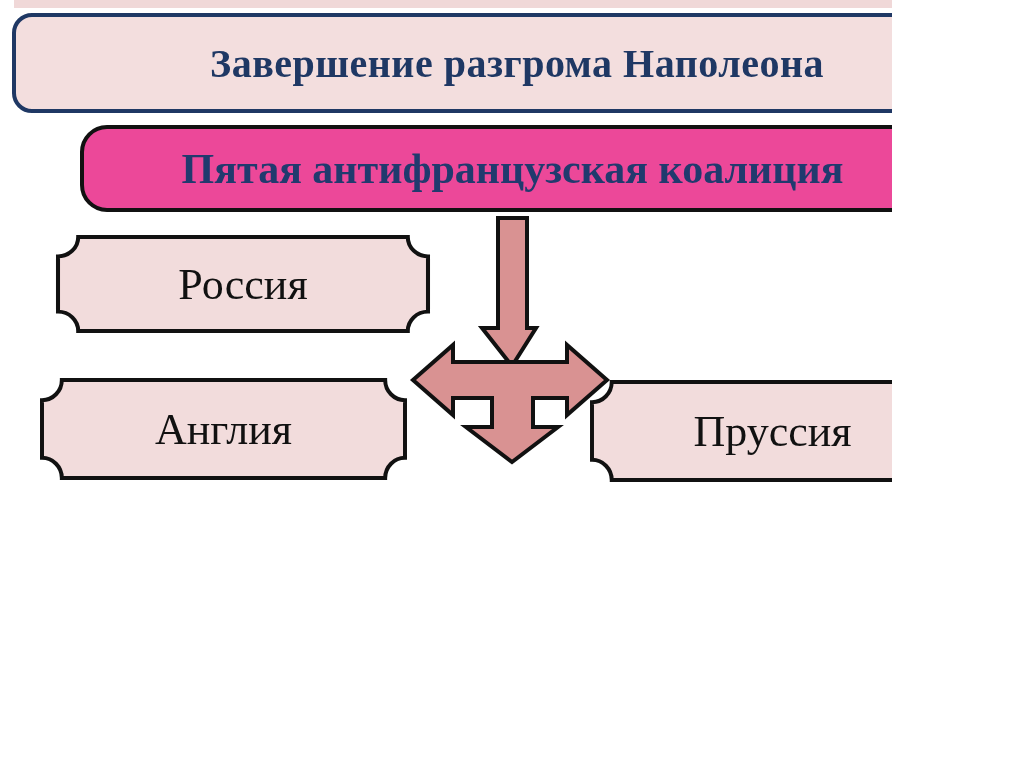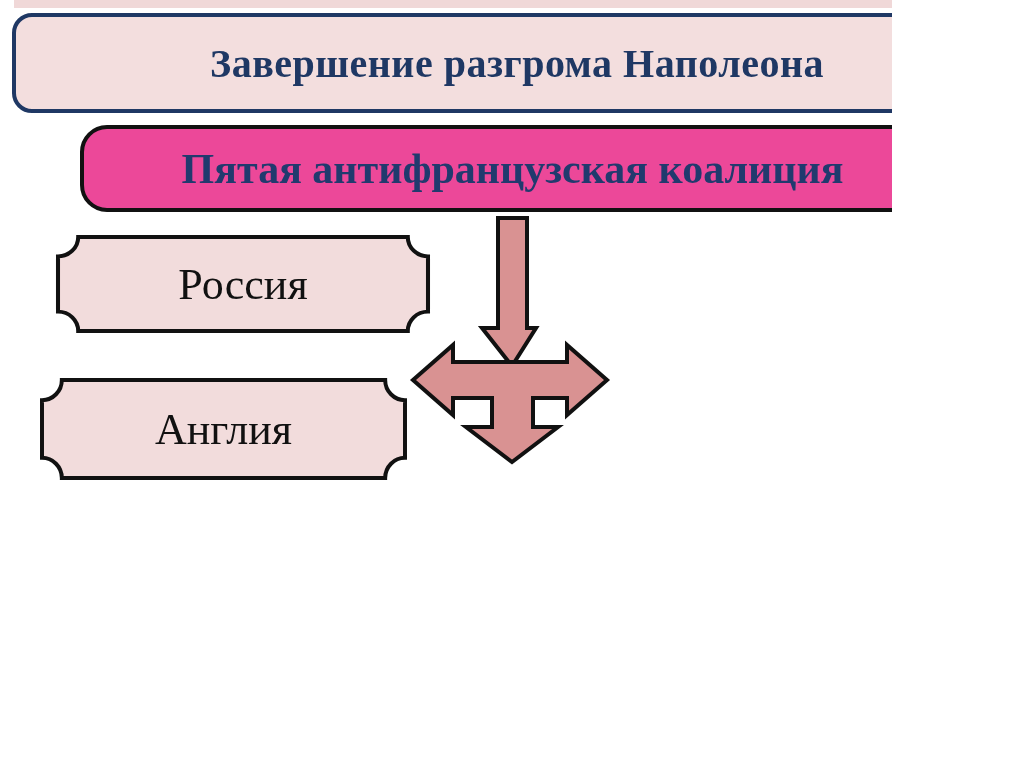--- a/index.html
+++ b/index.html
@@ -118,15 +118,21 @@
   </div>
 
 
   <div class="plaque plaque-sweden">
     <svg viewBox="0 0 366 97" preserveAspectRatio="none">
       <path d="M 20,0 L 346,0 A 20,20 0 0 0 366,20 L 366,77 A 20,20 0 0 0 346,97 L 20,97 A 20,20 0 0 0 0,77 L 0,20 A 20,20 0 0 0 20,0 Z" fill="#f2dcdc" stroke="#111111" stroke-width="4"></path>
     </svg>
     <div class="label">Англия</div>
   </div>
 
+  <div class="plaque plaque-prussia">
+    <svg viewBox="0 0 366 97" preserveAspectRatio="none">
+      <path d="M 20,0 L 346,0 A 20,20 0 0 0 366,20 L 366,77 A 20,20 0 0 0 346,97 L 20,97 A 20,20 0 0 0 0,77 L 0,20 A 20,20 0 0 0 20,0 Z" fill="#f2dcdc" stroke="#111111" stroke-width="4"></path>
+    </svg>
+    <div class="label">Пруссия</div>
+  </div>
 
 
 </div>
 
 </body></html>

